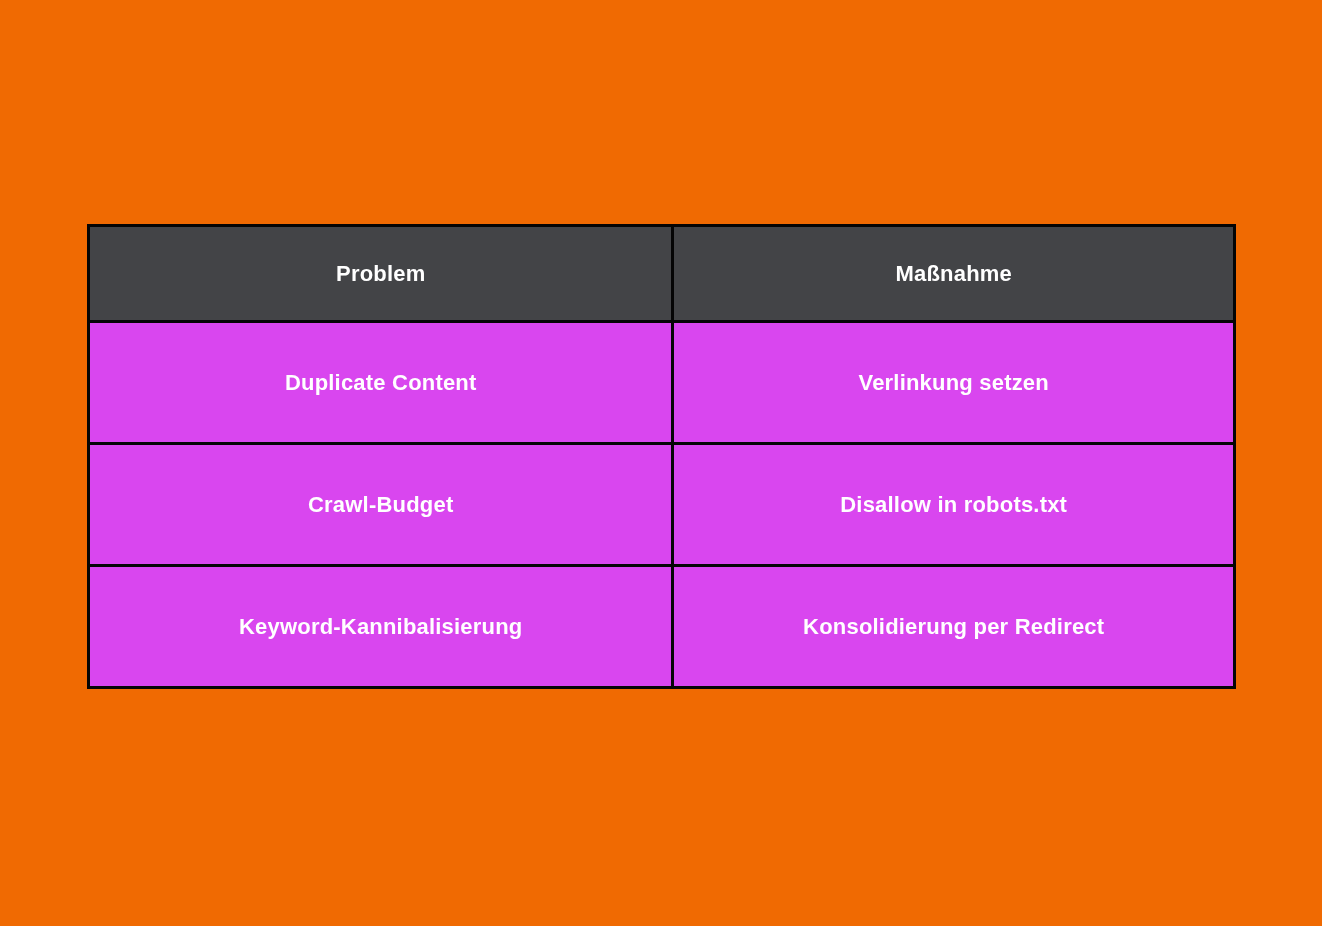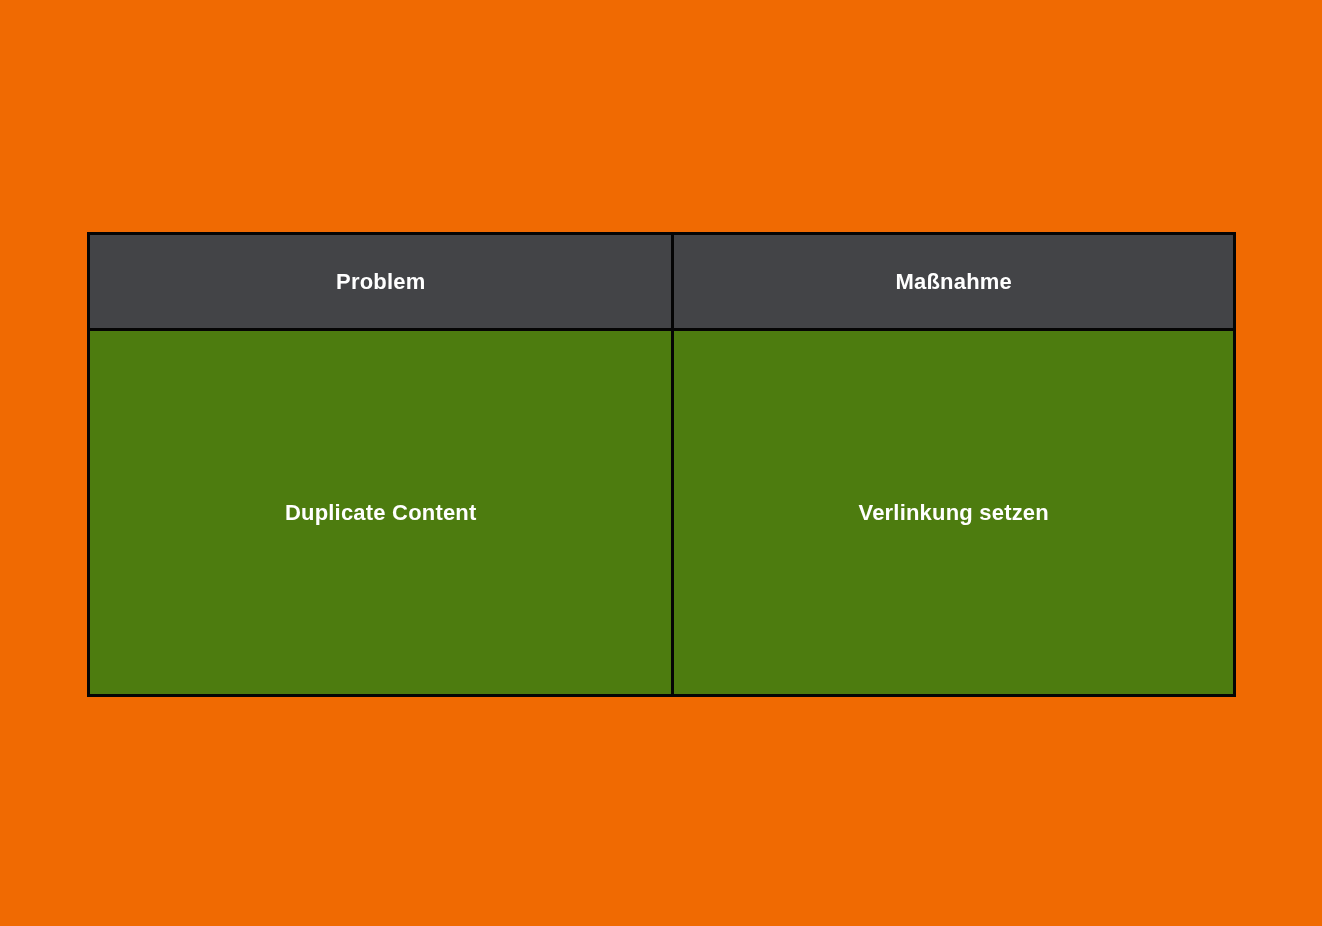--- a/index.html
+++ b/index.html
@@ -14,21 +14,21 @@
     background: #F06A02;
     font-family: "Liberation Sans", sans-serif;
   }
   .stage {
     position: absolute;
     inset: 0;
   }
   table.tbl {
     position: absolute;
     left: 87px;
-    top: 232px;
+    top: 224px;
     width: 1149px;
     height: 465px;
     border-collapse: collapse;
     table-layout: fixed;
   }
   col.c1 { width: 51%; }
   col.c2 { width: 49%; }
   table.tbl th,
   table.tbl td {
     border: 3px solid #050505;
@@ -39,21 +39,21 @@
     font-size: 22px;
     letter-spacing: 0.2px;
     padding: 0;
   }
   thead tr { height: 96px; }
   tbody tr { height: 92px; }
   table.tbl th {
     background: #434447;
   }
   table.tbl td {
-    background: #4d7c0f;
+    background: #d946ef;
   }
 </style>
 </head>
 <body>
 
 <div class="stage">
   <table class="tbl">
     <colgroup>
       <col class="c1">
       <col class="c2">
@@ -62,15 +62,23 @@
       <tr>
         <th>Problem</th>
         <th>Maßnahme</th>
       </tr>
     </thead>
     <tbody>
       <tr>
         <td>Duplicate Content</td>
         <td>Verlinkung setzen</td>
       </tr>
+      <tr>
+        <td>Crawl-Budget</td>
+        <td>Disallow in robots.txt</td>
+      </tr>
+      <tr>
+        <td>Keyword-Kannibalisierung</td>
+        <td>Konsolidierung per Redirect</td>
+      </tr>
     </tbody>
   </table>
 </div>
 
 </body></html>

